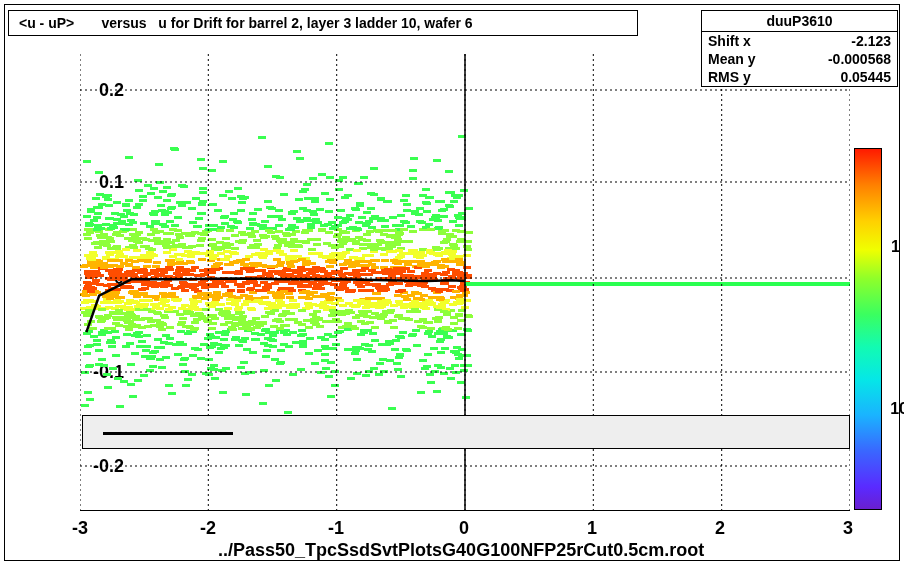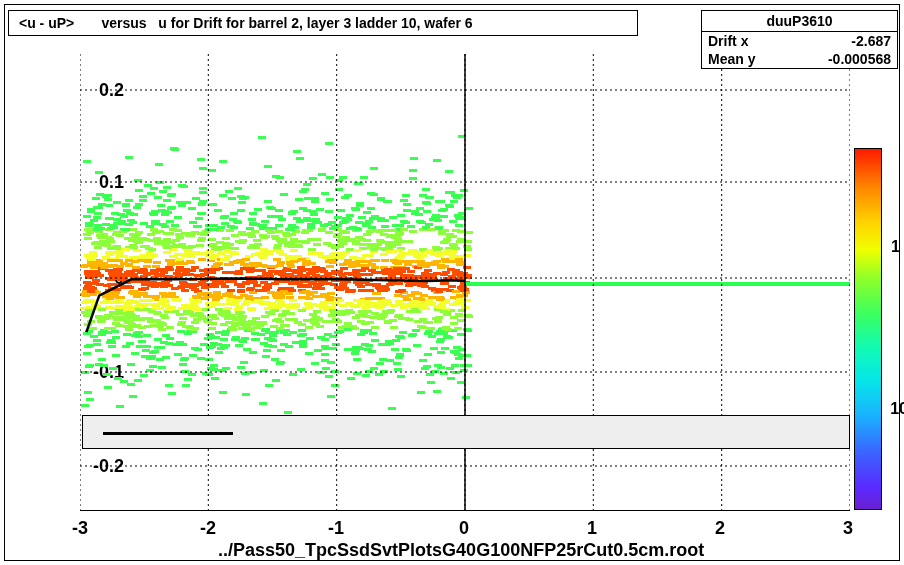--- a/index.html
+++ b/index.html
@@ -137,26 +137,30 @@
 </head>
 <body>
 
 <div class="frame"></div>
 
 <div class="title-box">&lt;u - uP&gt;       versus   u for Drift for barrel 2, layer 3 ladder 10, wafer 6</div>
 
 <div class="stats-box">
   <div class="stats-title">duuP3610</div>
   <div class="stats-row">
-    <span>Drift x</span>
-    <span>-2.687</span>
+    <span>Shift x</span>
+    <span>-2.123</span>
   </div>
   <div class="stats-row">
     <span>Mean y</span>
     <span>-0.000568</span>
+  </div>
+  <div class="stats-row">
+    <span>RMS y</span>
+    <span>0.05445</span>
   </div>
 </div>
 
 <div class="tick-label-y" style="top:80px">0.2</div>
 <div class="tick-label-y" style="top:172px">0.1</div>
 <div class="tick-label-y" style="top:268px">0</div>
 <div class="tick-label-y" style="top:362px">-0.1</div>
 <div class="tick-label-y" style="top:456px">-0.2</div>
 
 <div class="tick-label-x" style="left:60px">-3</div>

